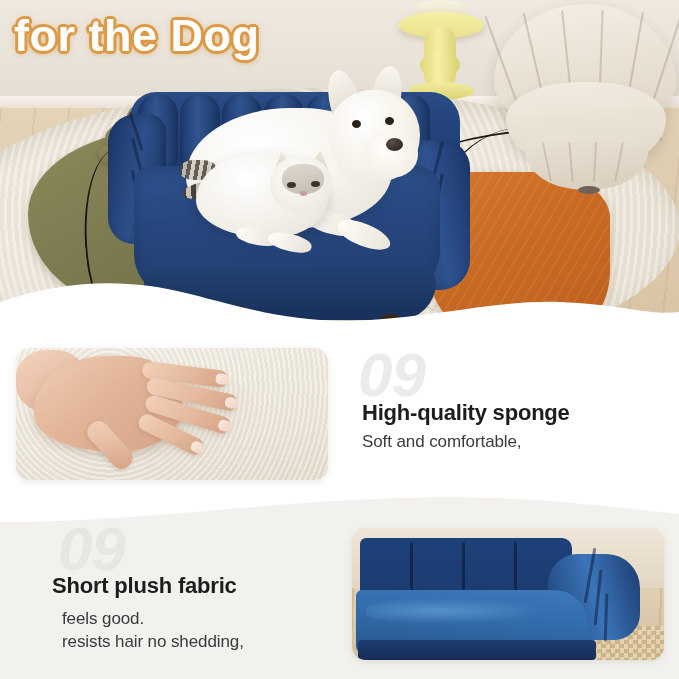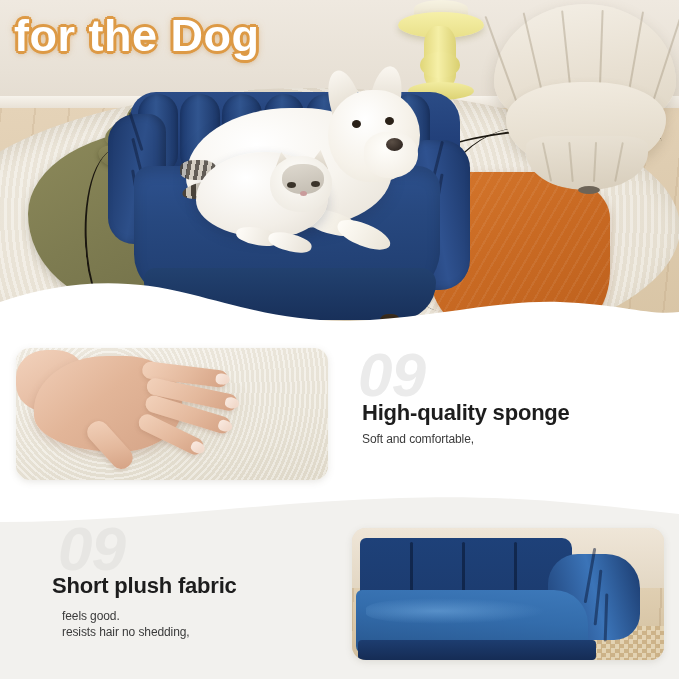--- a/index.html
+++ b/index.html
@@ -220,21 +220,21 @@
   .thumb{left:48px;top:84px;width:56px;height:22px;transform:rotate(48deg);}
   .nail{position:absolute;width:14px;height:11px;border-radius:40% 52% 52% 40%;
         background:linear-gradient(120deg,#fceee6,#f0d6c6);opacity:.95;}
 
   .num{position:absolute;font-style:italic;font-weight:700;color:#ebebeb;letter-spacing:-1px;
         line-height:1;user-select:none;}
   .num01{left:358px;top:344px;font-size:62px;}
   .num02{left:58px;top:518px;font-size:62px;color:#e7e6e3;}
 
   .feat-title{position:absolute;font-size:22px;font-weight:700;color:#1d1d1d;letter-spacing:-.2px;}
-  .feat-desc{position:absolute;font-size:12px;color:#3b3b3b;line-height:1.35;letter-spacing:-.1px;}
+  .feat-desc{position:absolute;font-size:17px;color:#3b3b3b;line-height:1.35;letter-spacing:-.1px;}
   .t01{left:362px;top:400px;}
   .d01{left:362px;top:431px;width:300px;}
   .t02{left:52px;top:573px;}
   .d02{left:62px;top:608px;width:300px;}
   .feat-desc .ln{display:block;}
 
   
   .sec02{position:absolute;left:0;top:492px;width:679px;height:187px;background:#f2f1ee;}
   .sec02-curve{position:absolute;left:0;top:0;width:679px;height:46px;}
 

